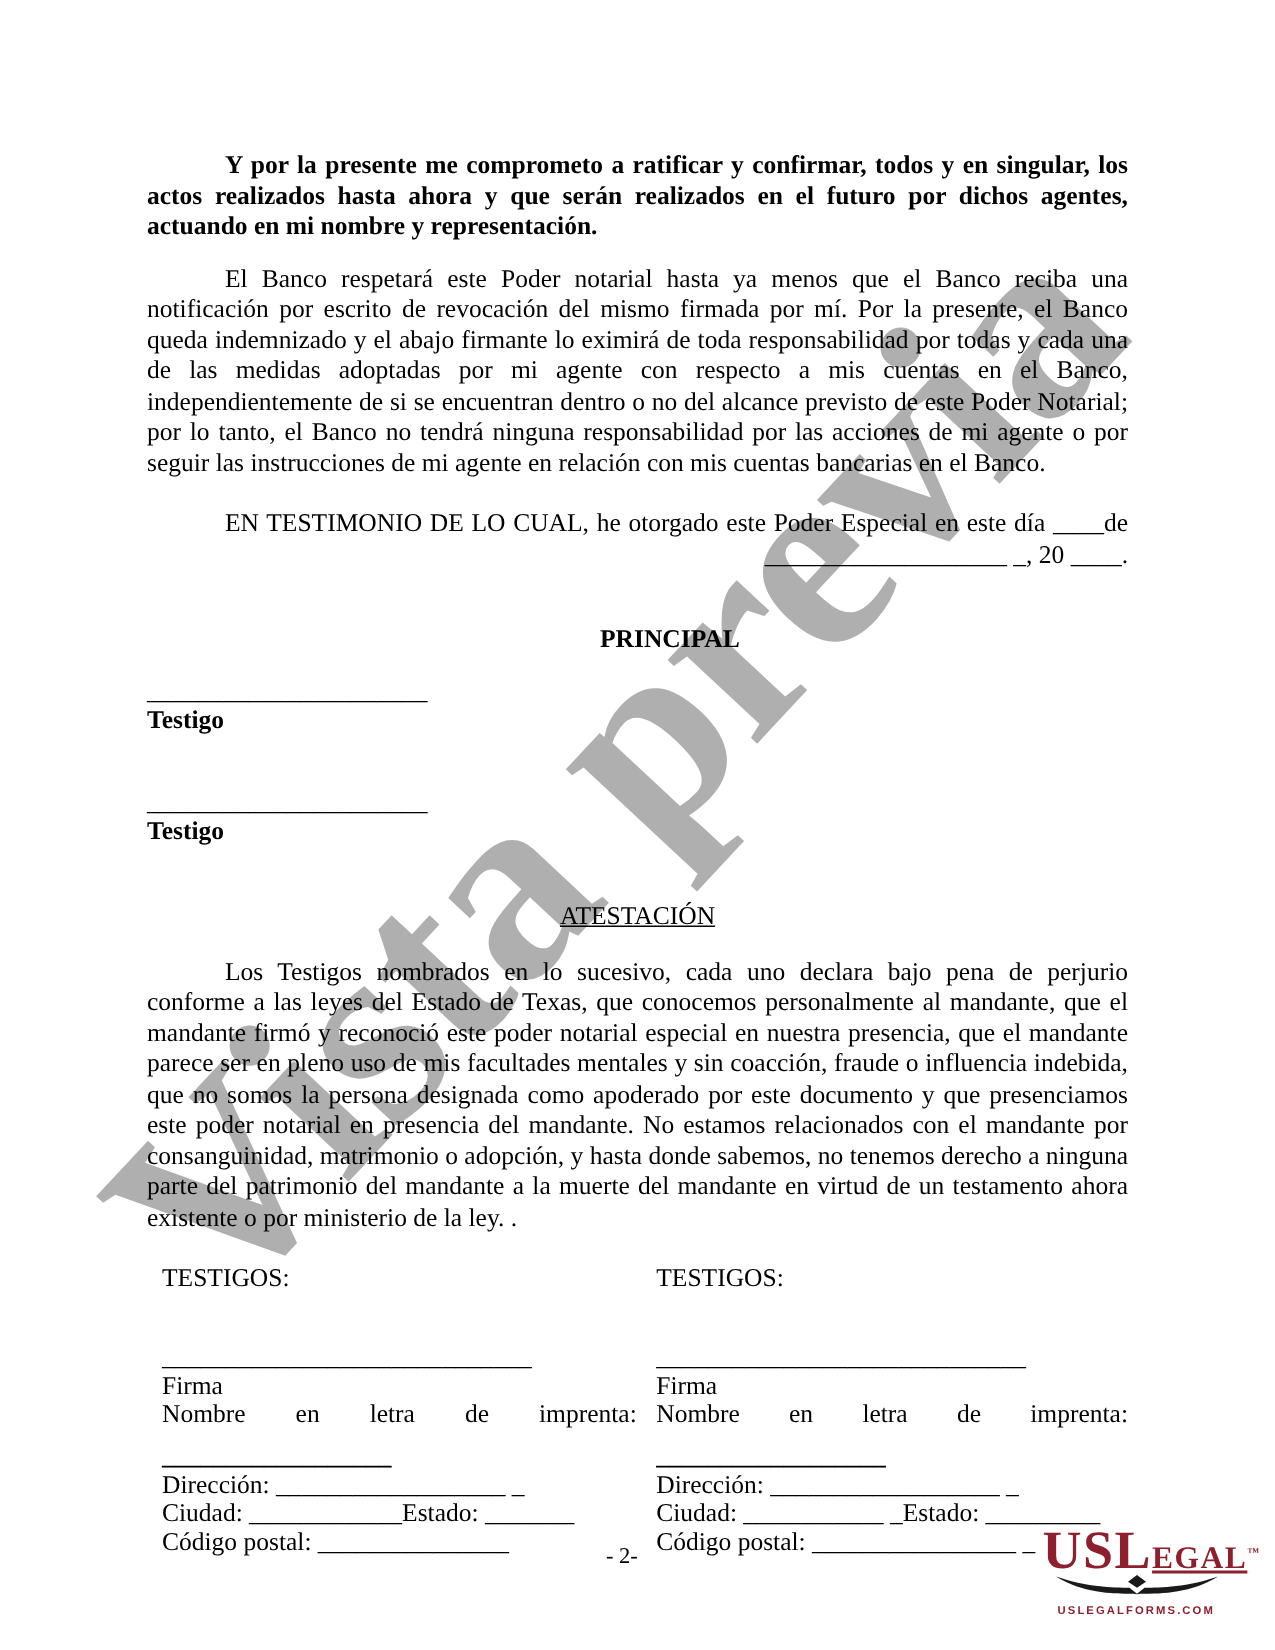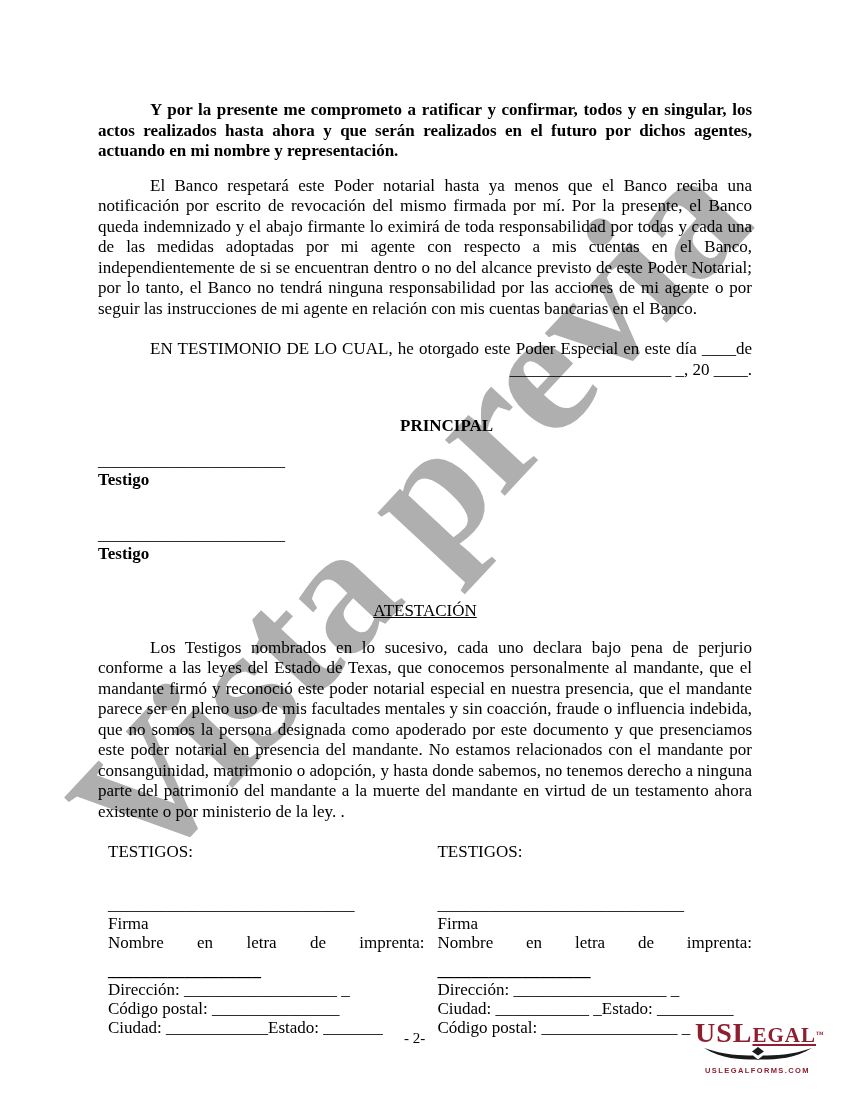--- a/index.html
+++ b/index.html
@@ -100,21 +100,21 @@
     text-align: center;
   }
   .logo-text {
     font-family: "Liberation Serif", serif;
     font-weight: bold;
     color: #8e1f2e;
     line-height: 26px;
     white-space: nowrap;
     letter-spacing: 1px;
   }
-  .logo-big { font-size: 28px; }
+  .logo-big { font-size: 36px; }
   .logo-small { font-size: 21px; text-decoration: underline; }
   .logo-tm {
     font-size: 8px;
     vertical-align: top;
     position: relative;
     top: 2px;
     letter-spacing: 0;
   }
   .logo-swoosh { margin-top: -3px; line-height: 0; }
   .logo-site {
@@ -164,22 +164,22 @@
 
     <div class="witness-section">
 
       <div class="wcol left">
         <div class="heading">TESTIGOS:</div>
         <div class="sig-line">_____________________________</div>
         <div>Firma</div>
         <div class="spread">Nombre en letra de imprenta:</div>
         <div class="thickline">__________________</div>
         <div>Dirección: __________________ _</div>
+        <div>Ciudad: ____________Estado: _______</div>
         <div>Código postal: _______________</div>
-        <div>Ciudad: ____________Estado: _______</div>
       </div>
 
       <div class="wcol right">
         <div class="heading">TESTIGOS:</div>
         <div class="sig-line">_____________________________</div>
         <div>Firma</div>
         <div class="spread">Nombre en letra de imprenta:</div>
         <div class="thickline">__________________</div>
         <div>Dirección: __________________ _</div>
         <div>Ciudad: ___________ _Estado: _________</div>

